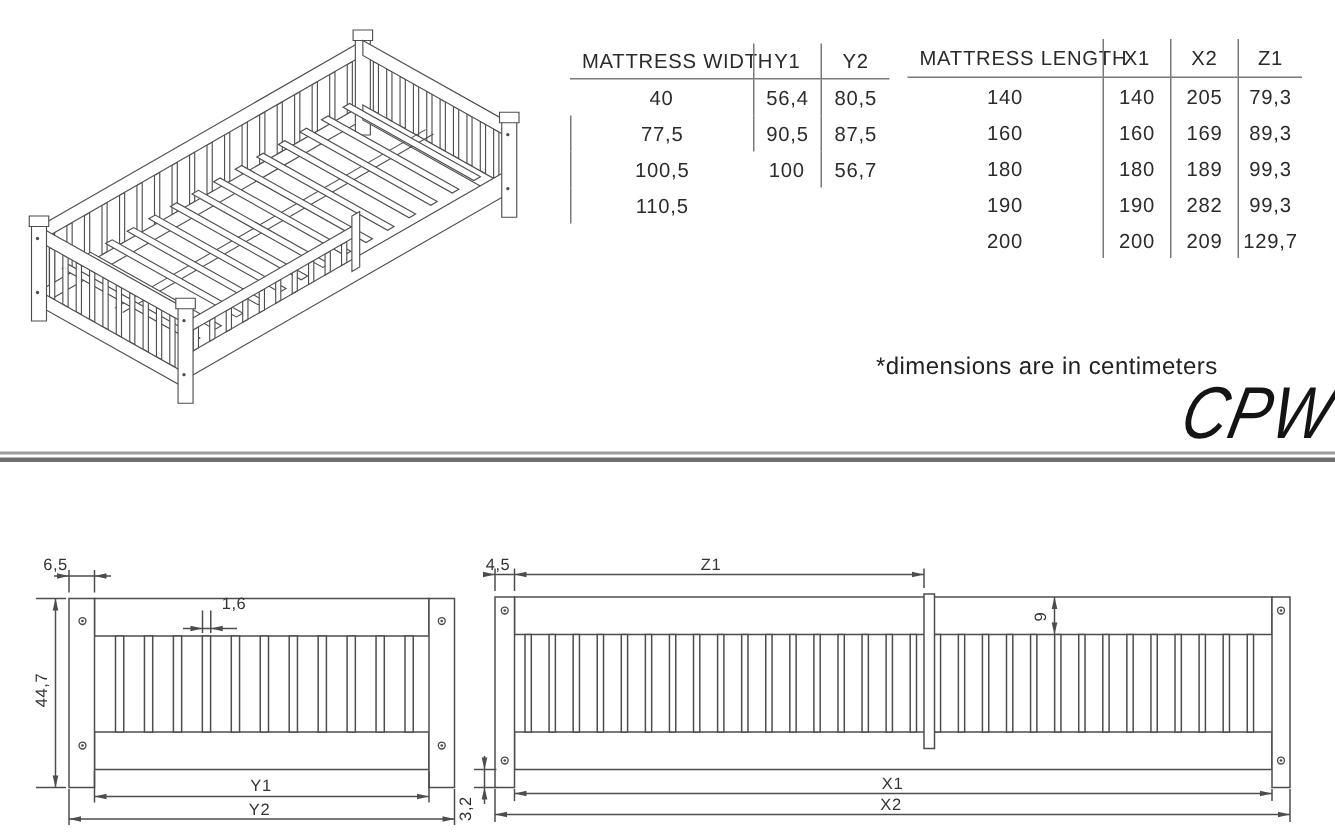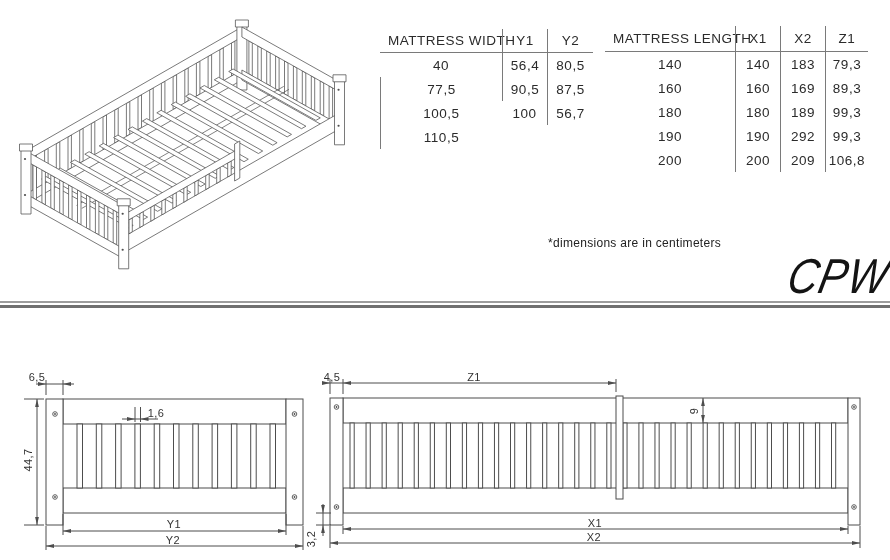--- a/index.html
+++ b/index.html
@@ -11,21 +11,21 @@
   .dim{position:absolute;font-size:11px;color:#333;white-space:nowrap;letter-spacing:.4px;
        transform:translate(-50%,-50%);}
   .dim.rot{transform:translate(-50%,-50%) rotate(-90deg);}
   
   .tbl{position:absolute;display:grid;color:#2b2b2b;}
   .t-cell{display:flex;align-items:center;justify-content:center;
           font-size:13.5px;letter-spacing:.5px;white-space:nowrap;}
   .t-title{justify-content:flex-start;padding-left:8px;}
   .v{border-left:1px solid #7a7a7a;}
   .hd{border-bottom:1px solid #7a7a7a;}
-  #note{position:absolute;left:548px;top:236px;font-size:12px;color:#222;letter-spacing:.3px;}
+  #note{position:absolute;left:584px;top:236px;font-size:16px;color:#222;letter-spacing:.3px;}
   #logo{position:absolute;left:783px;top:248px;font-size:49px;font-style:italic;color:#141414;
         transform:skewX(-12deg) scaleX(.85);transform-origin:left bottom;letter-spacing:1px;}
 </style>
 </head>
 <body>
 
 <div id="stage">
 
   <svg id="draw" width="890" height="560" viewBox="0 0 890 560">
       <polygon points="32.9,157.0 36.4,155.0 36.4,188.0 32.9,190.0" fill="#fff" stroke="#4d4d4d" stroke-width="0.75"></polygon>
@@ -252,46 +252,46 @@
       <div class="t-cell v">56,7</div>
       <div class="t-cell v">110,5</div>
     </div>
   <div class="tbl" id="length-table" style="left:605px;top:26px;grid-template-columns:130px 45px 45px 43px;grid-template-rows:26px repeat(5,24px);">
       <div class="t-cell t-title hd">MATTRESS LENGTH</div>
       <div class="t-cell v hd">X1</div>
       <div class="t-cell v hd">X2</div>
       <div class="t-cell v hd">Z1</div>
       <div class="t-cell ">140</div>
       <div class="t-cell v">140</div>
-      <div class="t-cell v">183</div>
+      <div class="t-cell v">205</div>
       <div class="t-cell v">79,3</div>
       <div class="t-cell ">160</div>
       <div class="t-cell v">160</div>
       <div class="t-cell v">169</div>
       <div class="t-cell v">89,3</div>
       <div class="t-cell ">180</div>
       <div class="t-cell v">180</div>
       <div class="t-cell v">189</div>
       <div class="t-cell v">99,3</div>
       <div class="t-cell ">190</div>
       <div class="t-cell v">190</div>
-      <div class="t-cell v">292</div>
+      <div class="t-cell v">282</div>
       <div class="t-cell v">99,3</div>
       <div class="t-cell ">200</div>
       <div class="t-cell v">200</div>
       <div class="t-cell v">209</div>
-      <div class="t-cell v">106,8</div>
+      <div class="t-cell v">129,7</div>
     </div>
 
   <div id="note">*dimensions are in centimeters</div>
   <div id="logo">CPW</div>
 
   <span class="dim" style="left:37px;top:377px">6,5</span>
   <span class="dim rot" style="left:28px;top:460px">44,7</span>
-  <span class="dim" style="left:156px;top:413px">1,6</span>
+  <span class="dim" style="left:156px;top:403px">1,6</span>
   <span class="dim" style="left:174px;top:524px">Y1</span>
   <span class="dim" style="left:173px;top:540px">Y2</span>
 
   <span class="dim" style="left:332px;top:377px">4,5</span>
   <span class="dim" style="left:474px;top:377px">Z1</span>
   <span class="dim rot" style="left:694px;top:411px">9</span>
   <span class="dim rot" style="left:311px;top:539px">3,2</span>
   <span class="dim" style="left:595px;top:523px">X1</span>
   <span class="dim" style="left:594px;top:537px">X2</span>
 </div>

